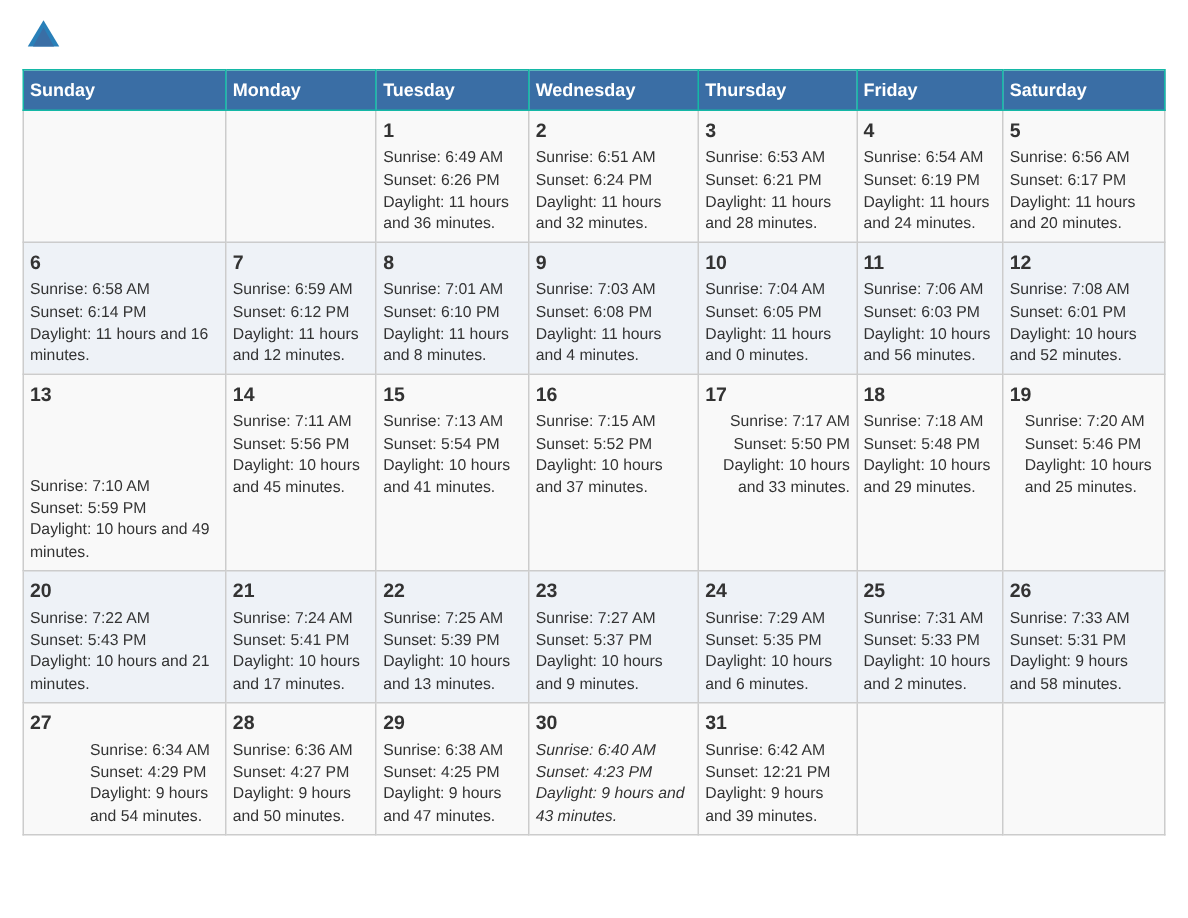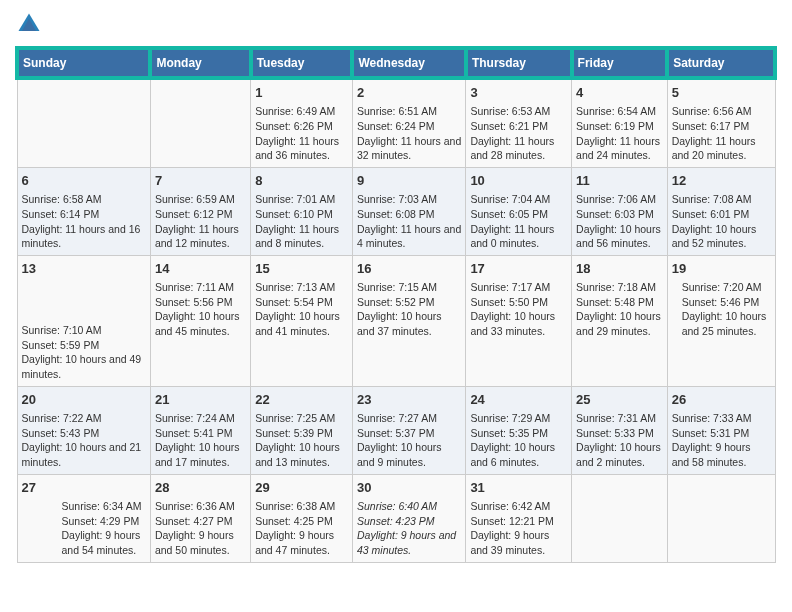--- a/index.html
+++ b/index.html
@@ -55,21 +55,21 @@
       border-collapse: collapse;
       font-size: 11px;
     }
     thead tr th {
       background-color: #3a6ea5;
       color: #fff;
       padding: 6px 4px;
       text-align: left;
       font-size: 12px;
       font-weight: bold;
-      border: 4px solid #14b8a6;
+      border: 1px solid #14b8a6;
     }
     tbody tr td {
       border: 1px solid #ccc;
       vertical-align: top;
       padding: 4px 4px;
       color: #333;
       line-height: 1.4;
       height: 80px;
     }
     tbody tr:nth-child(odd) td {
@@ -220,21 +220,21 @@
 Daylight: 10 hours and 41 minutes.</div>
         </td>
         <td>
           <span class="day-num">16</span>
           <div class="day-info" style="white-space: pre-line;">Sunrise: 7:15 AM
 Sunset: 5:52 PM
 Daylight: 10 hours and 37 minutes.</div>
         </td>
         <td>
           <span class="day-num">17</span>
-          <div class="day-info" style="white-space: pre-line;">Sunrise: 7:17 AM
+          <div class="day-info" style="white-space: pre-line; text-align: right;">Sunrise: 7:17 AM
 Sunset: 5:50 PM
 Daylight: 10 hours and 33 minutes.</div>
         </td>
         <td>
           <span class="day-num">18</span>
           <div class="day-info" style="white-space: pre-line;">Sunrise: 7:18 AM
 Sunset: 5:48 PM
 Daylight: 10 hours and 29 minutes.</div>
         </td>
         <td>

